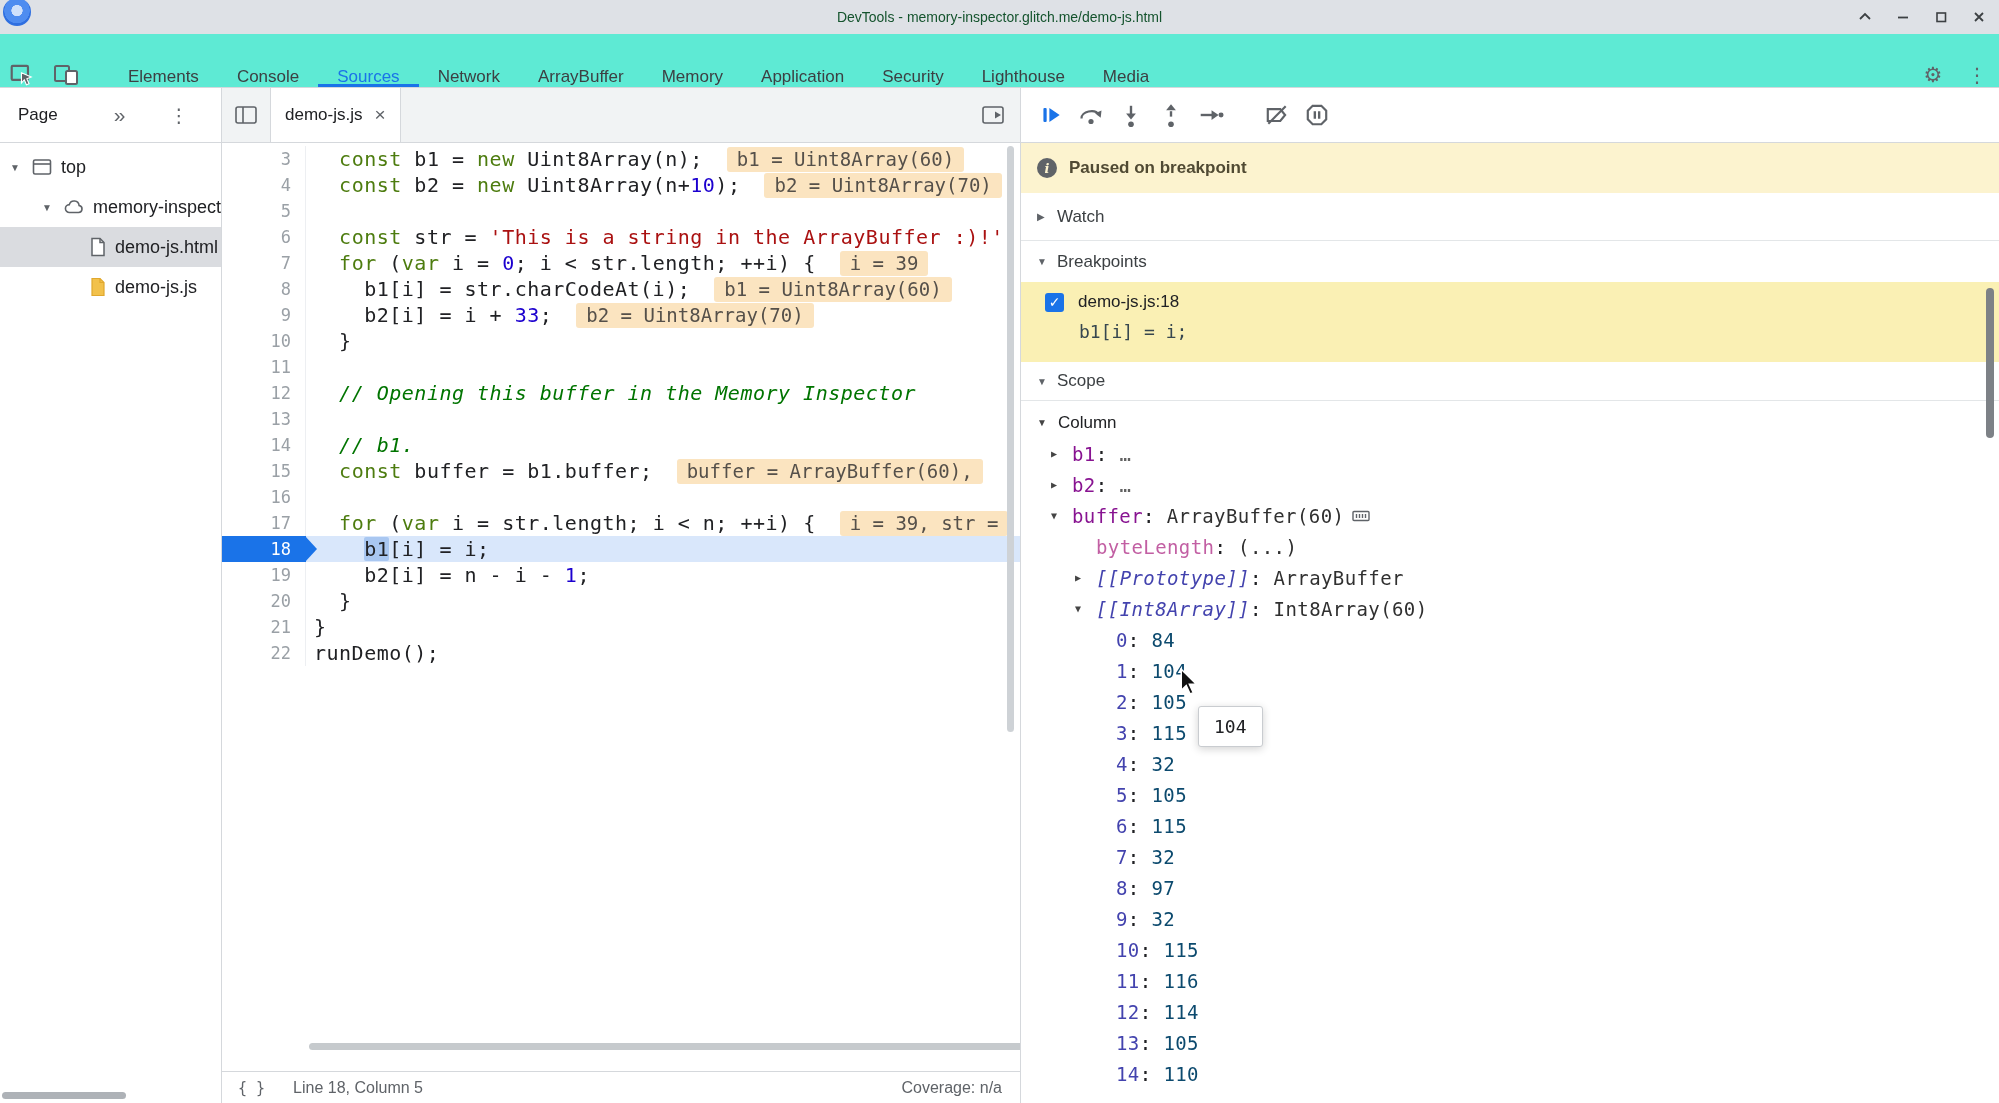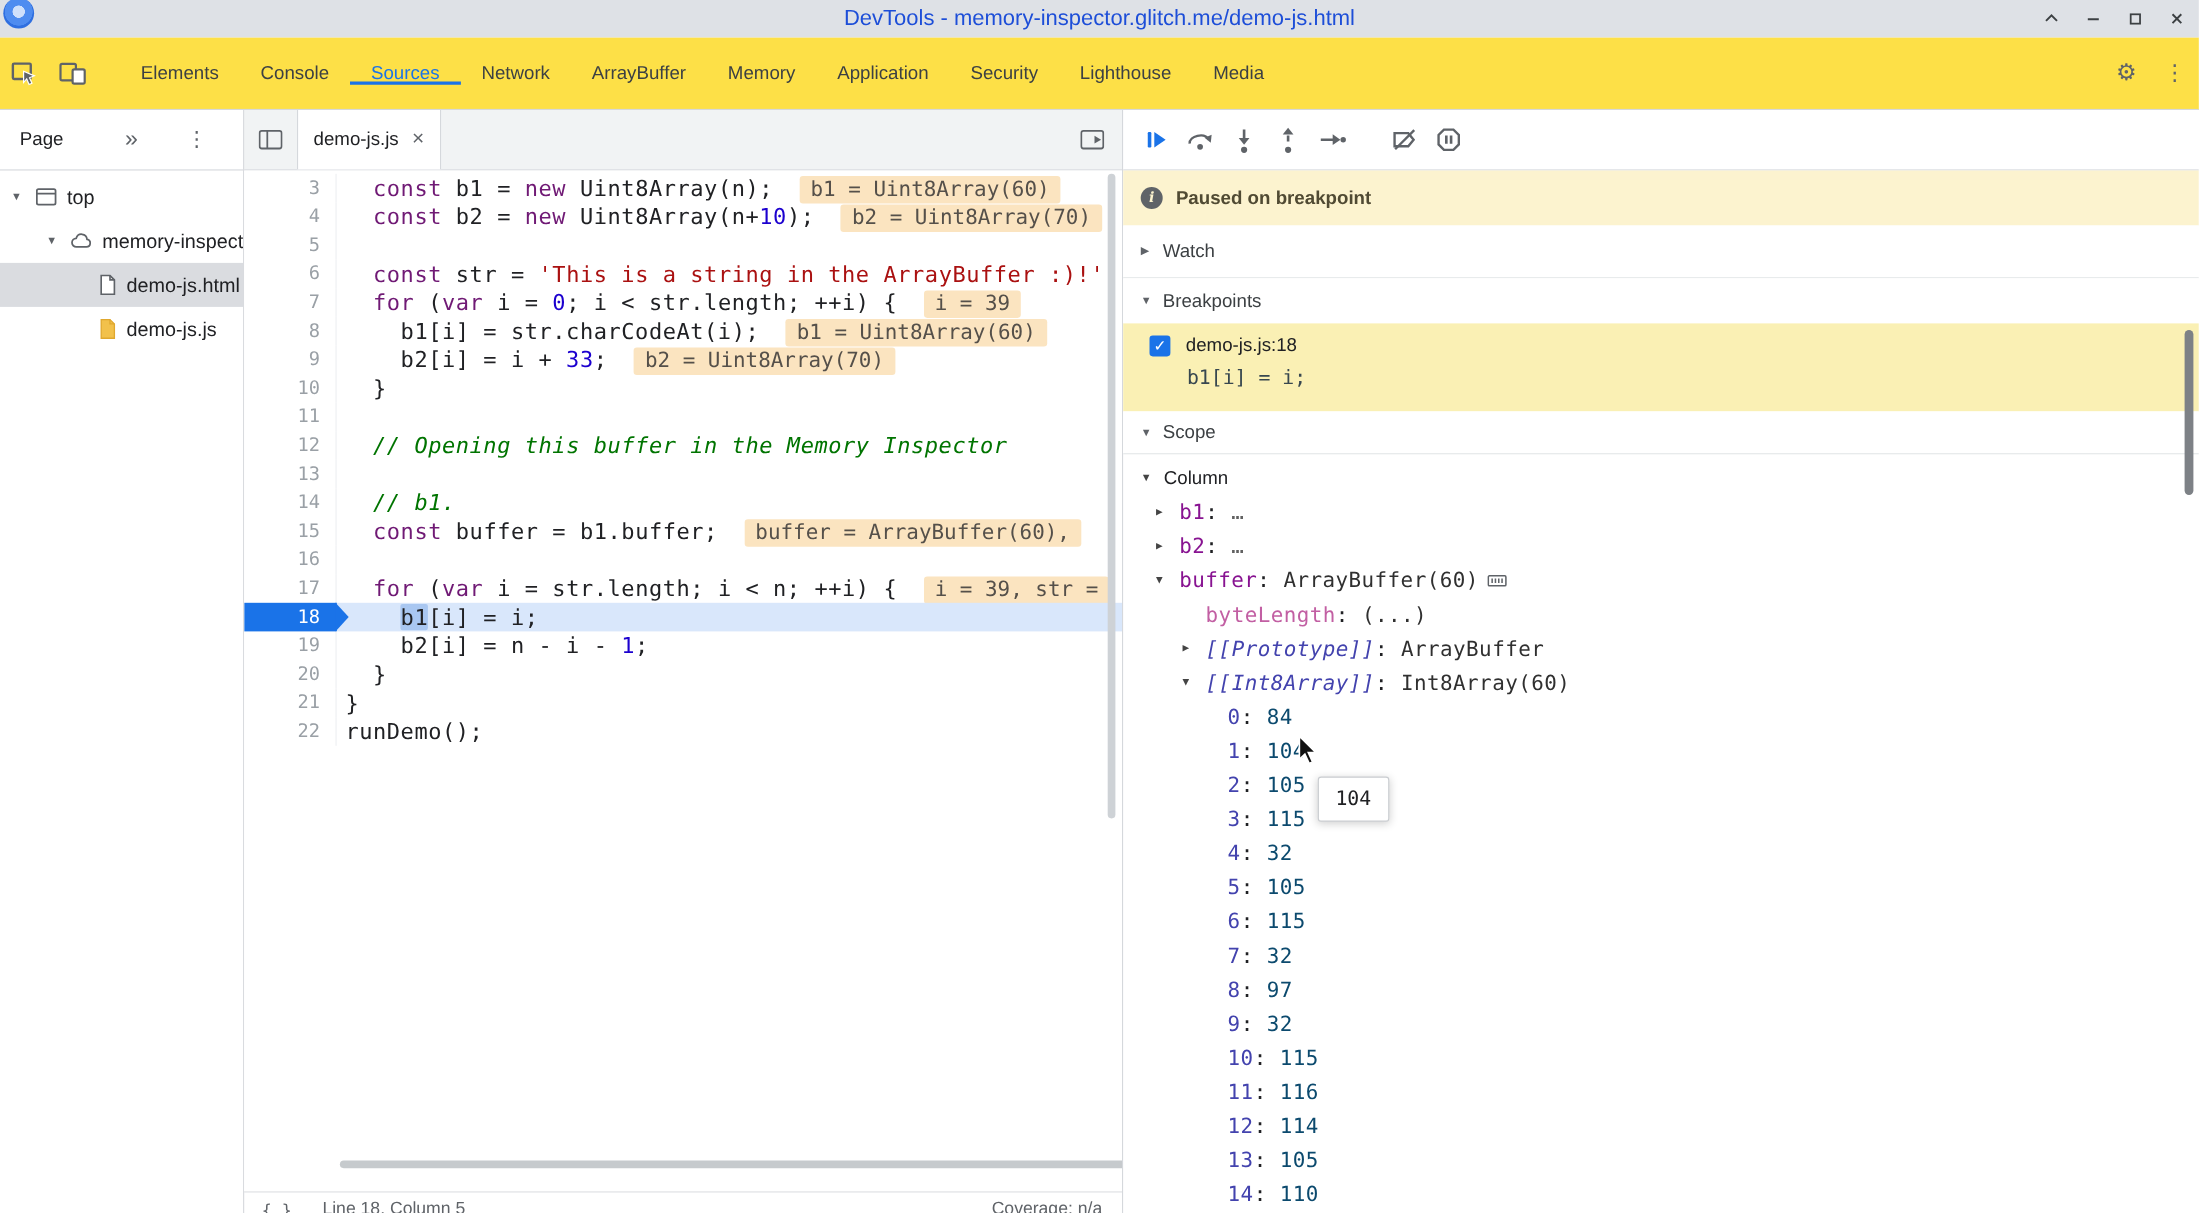--- a/index.html
+++ b/index.html
@@ -3,28 +3,28 @@
 <meta charset="utf-8">
 <style>
   * { margin:0; padding:0; box-sizing:border-box; }
   html,body { width:1999px; height:1103px; }
   body { position:relative; overflow:hidden; background:#fff; color:#202124;
          font-family:"Liberation Sans","DejaVu Sans",sans-serif; }
 
   
   .titlebar { height:34px; background:#dee1e6; position:relative;
               display:flex; align-items:center; justify-content:center; }
-  .win-title { font-size:20px; color:#1d4ed8; }
+  .win-title { font-size:14px; color:#14532d; }
   .logo { position:absolute; left:3px; top:-2px; width:28px; height:28px; border-radius:50%;
           background:radial-gradient(circle at 50% 45%, #cfe0fb 0 26%, #4e8cf0 28% 60%, #2f6fe0 62% 100%); }
   .win-controls { position:absolute; right:12px; top:0; height:34px; display:flex; align-items:center; gap:22px; }
   .wc { width:16px; height:16px; display:flex; align-items:center; justify-content:center; }
 
   
-  .toolbar { height:66px; display:flex; align-items:center; border-bottom:1px solid #d5d8dc; background:#fde047; }
+  .toolbar { height:54px; display:flex; align-items:flex-end; border-bottom:1px solid #d5d8dc; background:#5eead4; }
   .tb-icon { width:44px; display:flex; align-items:center; justify-content:center; }
   .tb-sep { width:1px; background:#d5d8dc; margin:13px 10px; }
   #main-tabs { display:flex; align-items:stretch; }
   .main-tab { display:flex; align-items:center; padding:0 19px; font-size:17px; color:#3c4043; }
   .main-tab.active { color:#1a73e8; box-shadow:inset 0 -3px 0 #1a73e8; }
   .tb-spacer { flex:1; }
   .tb-gear { font-size:21px; color:#5f6368; }
   .tb-kebab { font-size:20px; color:#5f6368; }
 
   
@@ -54,21 +54,21 @@
   .ed-right-btn { margin-left:auto; margin-right:16px; display:flex; }
   .code-area { flex:1; position:relative; overflow:hidden; padding-top:3px; background:#fff; }
   .code-row { display:flex; height:26px; line-height:26px; white-space:pre; font-family:"DejaVu Sans Mono",monospace; }
   .gutter { flex:0 0 84px; text-align:right; padding-right:14px; font-size:17px; color:#9aa0a6;
             border-right:1px solid #edeff2; position:relative; }
   .code-text { flex:1; padding-left:8px; font-size:20px; letter-spacing:.5px; color:#202124; }
   .code-row.current .gutter { background:#1a73e8; color:#fff; border-right-color:#1a73e8; }
   .code-row.current .gutter::after { content:""; position:absolute; right:-12px; top:0;
             border-left:12px solid #1a73e8; border-top:13px solid transparent; border-bottom:13px solid transparent; z-index:3; }
   .code-row.current .code-text { background:#d9e7fb; }
-  .tok-k { color:#701a75; }
+  .tok-k { color:#4d7c0f; }
   .tok-s { color:#aa1111; }
   .tok-n { color:#1c00cf; }
   .tok-c { color:#007400; font-style:italic; }
   .tok-hl { background:#a9c7f1; border-radius:2px; color:#202124; }
   .inline-hint { display:inline-block; margin-left:24px; padding:0 10px; background:#fbe4c0; border-radius:3px;
                  color:#55504a; font-size:19px; letter-spacing:0; line-height:25px; }
   .ed-vscroll { position:absolute; right:6px; top:3px; width:7px; height:586px; background:#ced2d6; border-radius:4px; }
   .ed-hscroll { position:absolute; left:87px; bottom:21px; height:7px; width:715px; background:#c6cacd; border-radius:4px; }
   .status { height:32px; border-top:1px solid #d5d8dc; display:flex; align-items:center; font-size:16px;
             color:#5f6368; background:#fff; flex:0 0 auto; }

